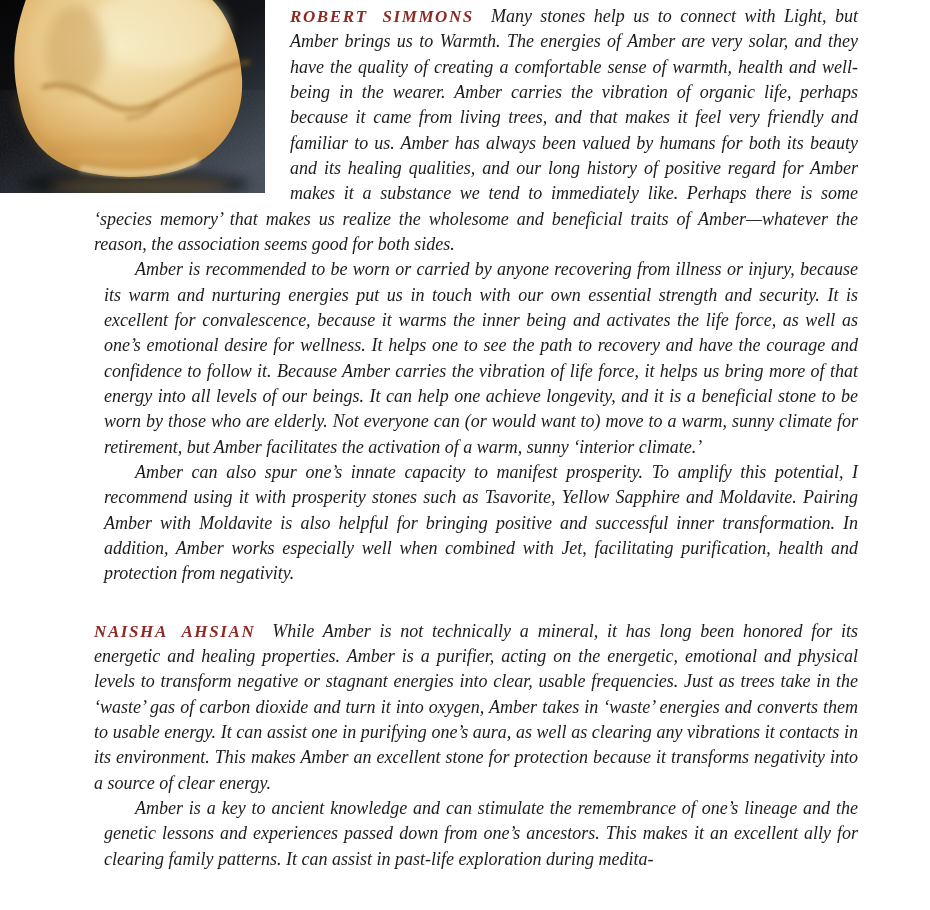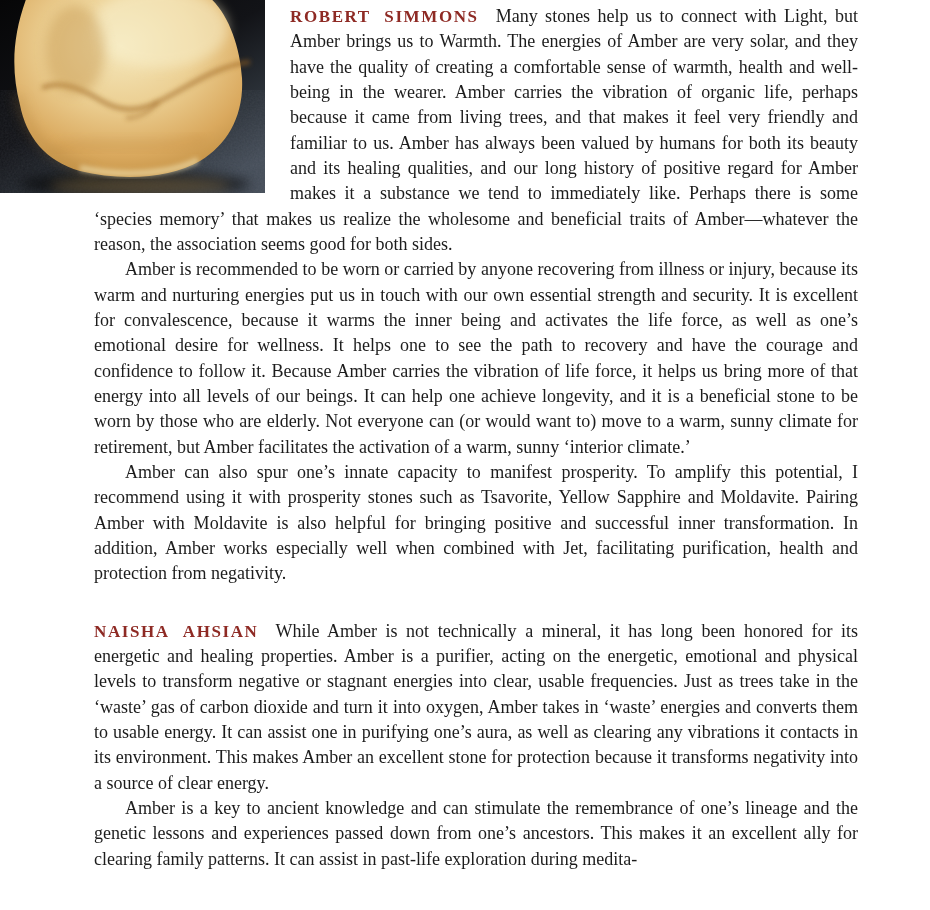--- a/index.html
+++ b/index.html
@@ -9,31 +9,32 @@
     height: 910px;
     box-sizing: border-box;
     padding: 4px 72px 0 94px;
     background: #ffffff;
     font-family: "Liberation Serif", serif;
     font-size: 18px;
     line-height: 25.33px;
     color: #1c1c1c;
     text-align: justify;
     overflow: hidden;
+    font-style: italic;
   }
   .photo-wrap {
     float: left;
     width: 265px;
     height: 193px;
     margin: -4px 25px 8px -94px;
     overflow: hidden;
   }
   .photo-wrap svg { display: block; }
   p.para { margin: 0; padding: 0; }
-  p.indent { text-indent: 31px; }
+  p.indent { text-indent: 31px; margin-left: 10px; }
   section { display: block; }
   section.second p.para:first-child { margin-top: 32px; }
   .author {
     font-weight: bold;
     color: var(--accent, #8e2a24);
     font-size: 17px;
     letter-spacing: 1.6px;
     word-spacing: 5px;
     margin-right: 17px;
   }

